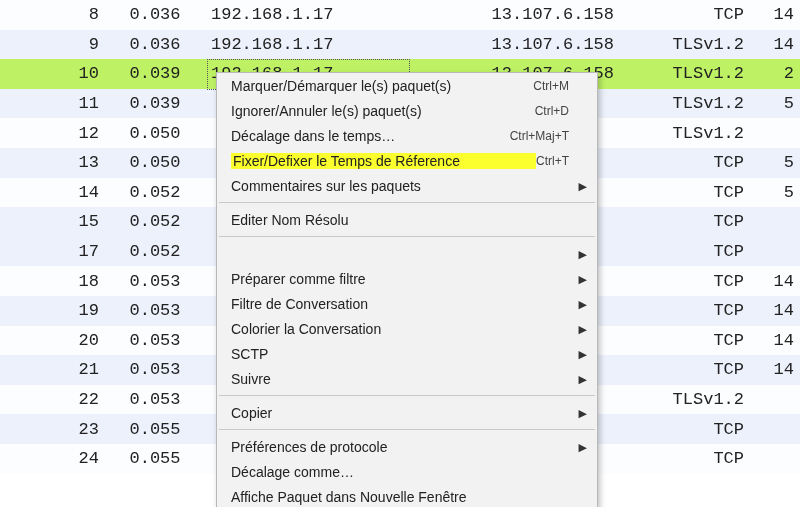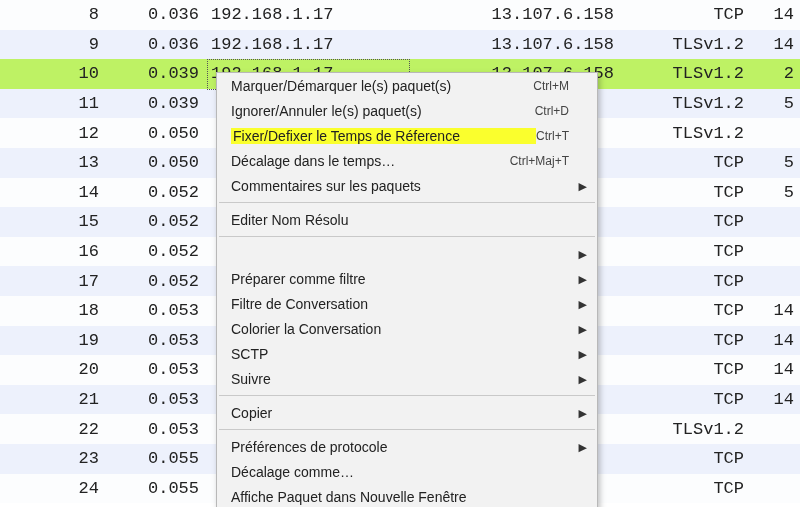--- a/index.html
+++ b/index.html
@@ -9,21 +9,21 @@
   table.packets tr.light td{background:#fcfdfe}
   table.packets tr.dark  td{background:#edf1fc}
   table.packets tr.sel   td{background:#bef264}
   col.c-no{width:105px}
   col.c-time{width:100px}
   col.c-src{width:220px}
   col.c-dst{width:195px}
   col.c-proto{width:130px}
   col.c-len{width:50px}
   td.c-no{text-align:right;padding-right:24px}
-  td.c-time{text-align:right}
+  td.c-time{text-align:center}
   td.c-src{text-align:left;padding-left:0}
   td.c-dst{text-align:right}
   td.c-proto{text-align:right}
   td.c-len{text-align:right;padding-right:0}
   .focus-box{position:absolute;left:207px;top:59px;width:201px;height:29px;border:1px dotted #555;pointer-events:none}
   .ctx-menu{position:absolute;left:216px;top:72px;width:380px;background:#f2f2f2;border:1px solid #b8b8b8;box-shadow:2px 3px 6px rgba(0,0,0,0.25);font-family:"Segoe UI",Tahoma,Arial,sans-serif;font-size:14px;color:#222}
   .ctx-menu .item{display:flex;align-items:center;height:25px;padding:0 28px 0 14px;position:relative;cursor:default}
   .ctx-menu .item .label{flex:1;white-space:nowrap}
   .ctx-menu .item .shortcut{color:#444;font-size:12px}
   .ctx-menu .item .arrow{position:absolute;right:10px;top:50%;transform:translateY(-50%);font-size:11px;color:#333}
@@ -102,28 +102,20 @@
           <td class="c-len">5</td>
         </tr>
         <tr class="dark">
           <td class="c-no">15</td>
           <td class="c-time">0.052</td>
           <td class="c-src"></td>
           <td class="c-dst"></td>
           <td class="c-proto">TCP</td>
           <td class="c-len"></td>
         </tr>
-        <tr class="light">
-          <td class="c-no">16</td>
-          <td class="c-time">0.052</td>
-          <td class="c-src"></td>
-          <td class="c-dst"></td>
-          <td class="c-proto">TCP</td>
-          <td class="c-len"></td>
-        </tr>
         <tr class="dark">
           <td class="c-no">17</td>
           <td class="c-time">0.052</td>
           <td class="c-src"></td>
           <td class="c-dst"></td>
           <td class="c-proto">TCP</td>
           <td class="c-len"></td>
         </tr>
         <tr class="light">
           <td class="c-no">18</td>
@@ -187,30 +179,30 @@
   <div class="focus-box"></div>
 
   <div class="ctx-menu" id="ctx-menu">
       <div class="item">
         <span class="label">Marquer/Démarquer le(s) paquet(s)</span>
         <span class="shortcut">Ctrl+M</span>
       </div>
       <div class="item">
         <span class="label">Ignorer/Annuler le(s) paquet(s)</span>
         <span class="shortcut">Ctrl+D</span>
+      </div>
+      <div class="item">
+        <span class="label">Décalage dans le temps…</span>
+        <span class="shortcut">Ctrl+Maj+T</span>
       </div>
       <div class="item highlight">
         <span class="label">Fixer/Defixer le Temps de Réference</span>
         <span class="shortcut">Ctrl+T</span>
       </div>
       <div class="item">
-        <span class="label">Décalage dans le temps…</span>
-        <span class="shortcut">Ctrl+Maj+T</span>
-      </div>
-      <div class="item">
         <span class="label">Commentaires sur les paquets</span>
         <span class="arrow">▶</span>
       </div>
       <div class="sep"></div>
       <div class="item">
         <span class="label">Editer Nom Résolu</span>
       </div>
       <div class="sep"></div>
       <div class="item">
         <span class="arrow">▶</span>

